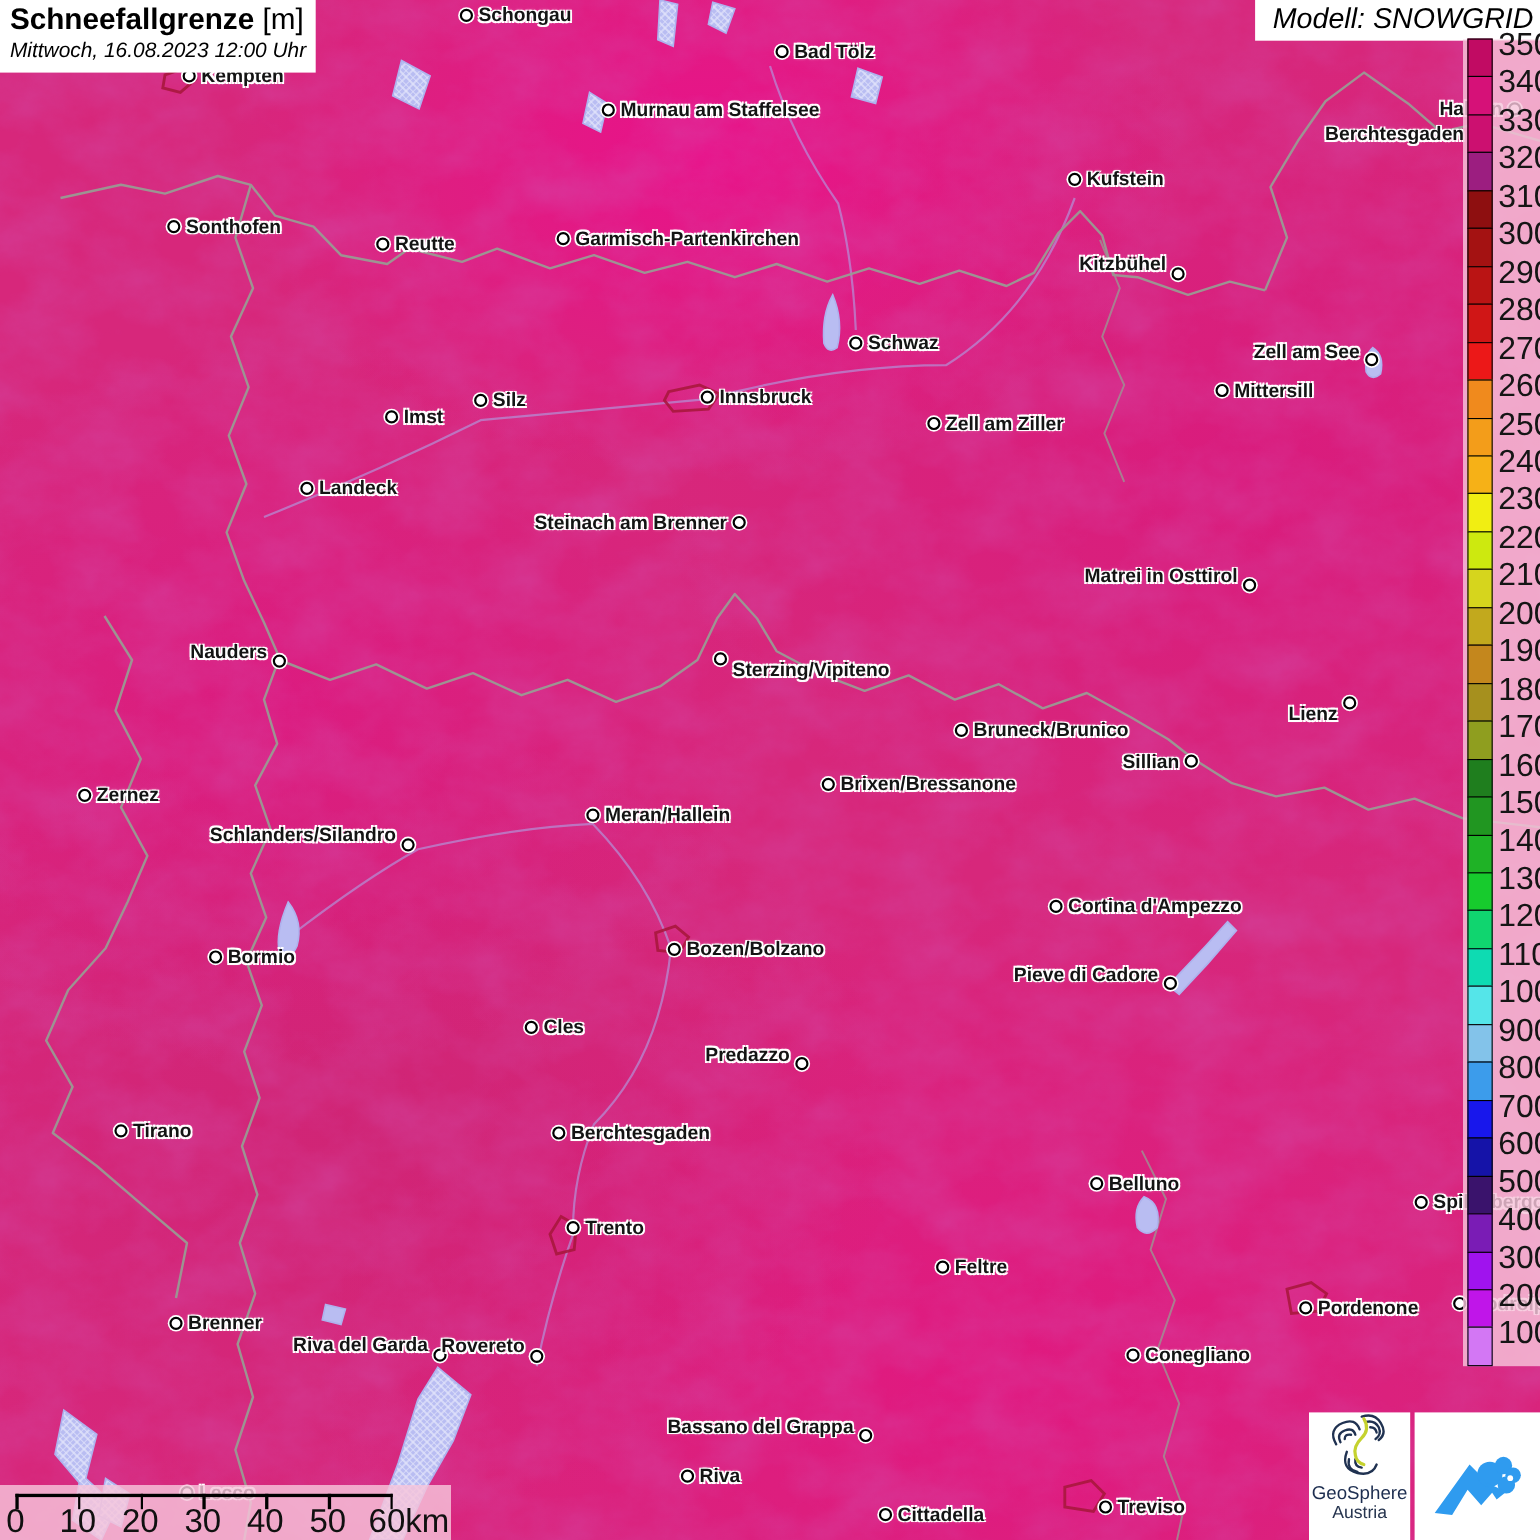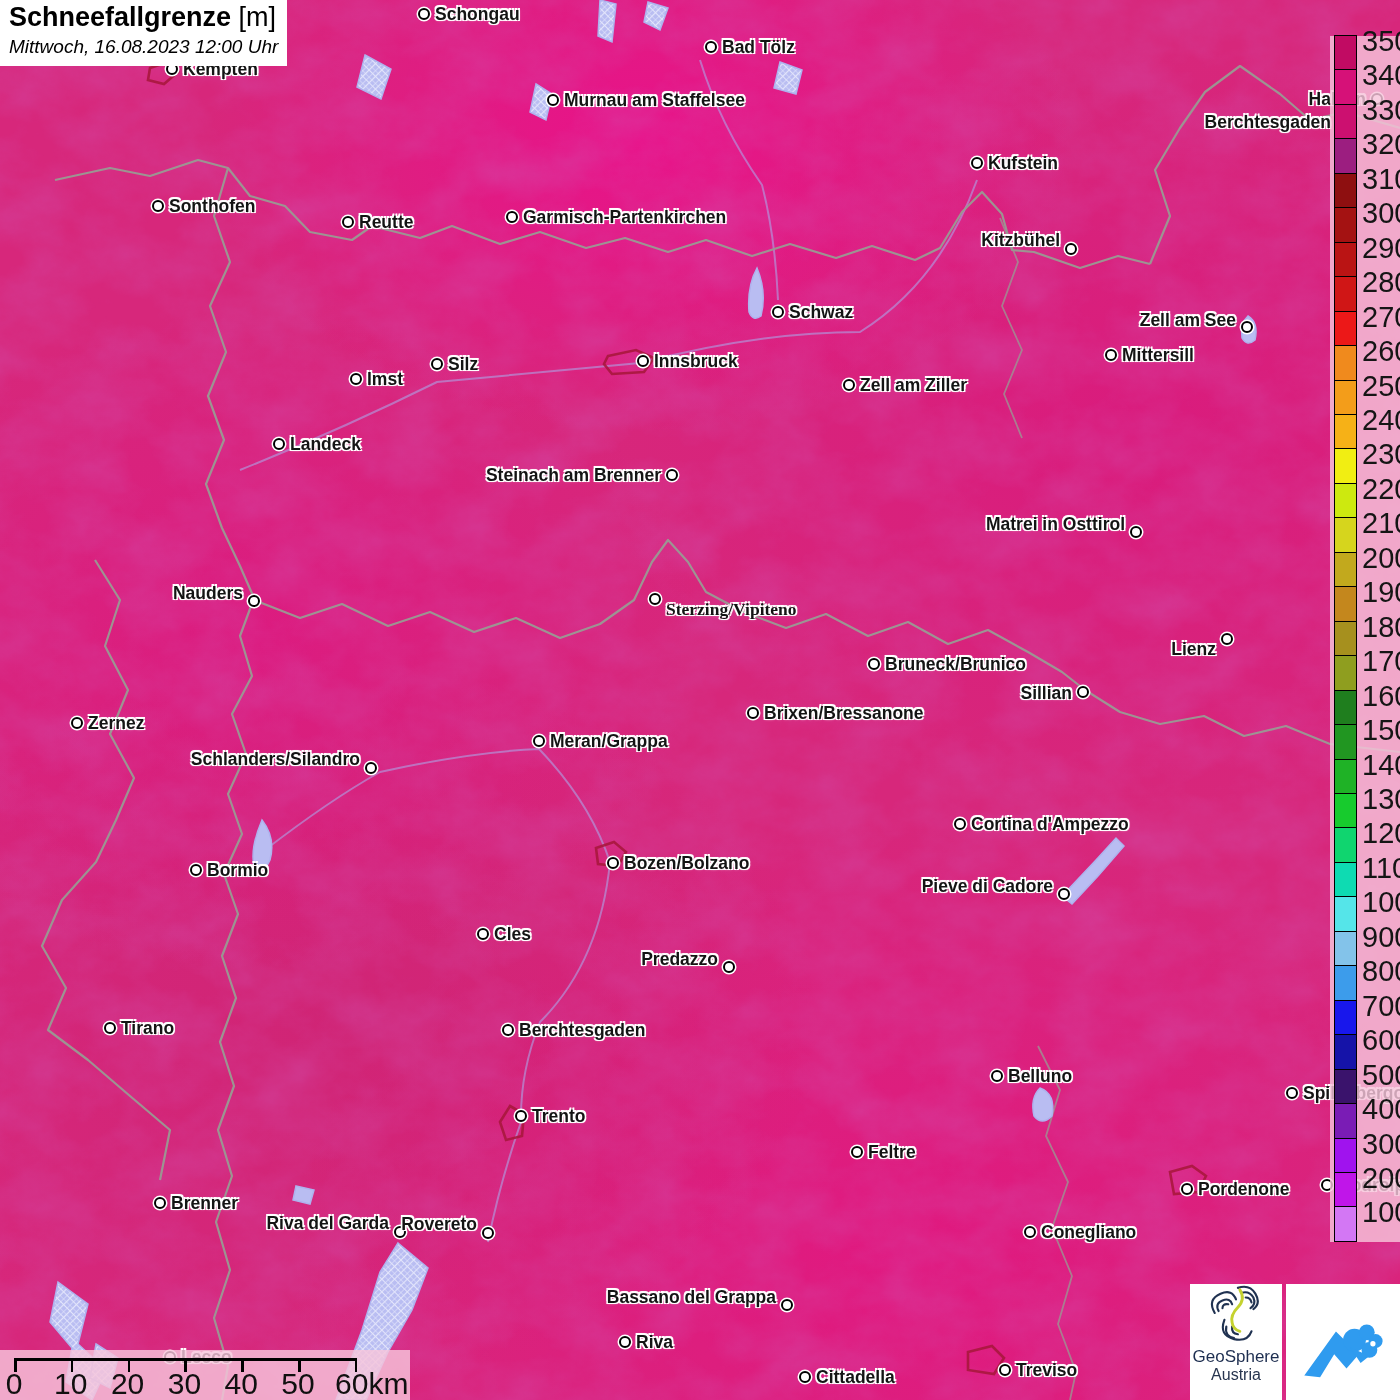--- a/index.html
+++ b/index.html
@@ -195,21 +195,21 @@
       <div class="city" style="left: 1136px; top: 532px;">
         <span class="dot"></span>
         <span class="clabel left" style="top: -8px;">Matrei in Osttirol</span>
       </div>
       <div class="city" style="left: 254px; top: 601px;">
         <span class="dot"></span>
         <span class="clabel left" style="top: -8px;">Nauders</span>
       </div>
       <div class="city" style="left: 655px; top: 599px;">
         <span class="dot"></span>
-        <span class="clabel right" style="top: 10px; font-family: Liberation Serif, serif;">Sterzing/Vipiteno</span>
+        <span class="clabel right" style="top: 10px;">Sterzing/Vipiteno</span>
       </div>
       <div class="city" style="left: 1227px; top: 639px;">
         <span class="dot"></span>
         <span class="clabel left" style="top: -7px; margin-top: 17px;">Lienz</span>
       </div>
       <div class="city" style="left: 874px; top: 664px;">
         <span class="dot"></span>
         <span class="clabel right">Bruneck/Brunico</span>
       </div>
       <div class="city" style="left: 1083px; top: 692px;">
@@ -219,21 +219,21 @@
       <div class="city" style="left: 753px; top: 713px;">
         <span class="dot"></span>
         <span class="clabel right">Brixen/Bressanone</span>
       </div>
       <div class="city" style="left: 77px; top: 723px;">
         <span class="dot"></span>
         <span class="clabel right">Zernez</span>
       </div>
       <div class="city" style="left: 539px; top: 741px;">
         <span class="dot"></span>
-        <span class="clabel right">Meran/Grappa</span>
+        <span class="clabel right">Meran/Hallein</span>
       </div>
       <div class="city" style="left: 371px; top: 768px;">
         <span class="dot"></span>
         <span class="clabel left" style="top: -9px;">Schlanders/Silandro</span>
       </div>
       <div class="city" style="left: 960px; top: 824px;">
         <span class="dot"></span>
         <span class="clabel right">Cortina d'Ampezzo</span>
       </div>
       <div class="city" style="left: 613px; top: 863px;">
@@ -325,20 +325,21 @@
         <span class="clabel right">Cittadella</span>
       </div>
     </div>
 
   <div class="overlay" id="title-box">
     <div id="title-line1"><span>Schneefallgrenze</span>
       <span class="unit">[m]</span></div>
     <div id="title-line2">Mittwoch, 16.08.2023 12:00 Uhr</div>
   </div>
 
+  <div class="overlay" id="model-box">Modell: SNOWGRID</div>
 
   <div class="overlay" id="legend">
     <div id="legend-rows">
         <div class="lrow">
           <span class="lsw" style="background: rgb(193, 11, 99);"></span>
           <span class="lval">3500</span>
         </div>
         <div class="lrow">
           <span class="lsw" style="background: rgb(214, 17, 120);"></span>
           <span class="lval">3400</span>

